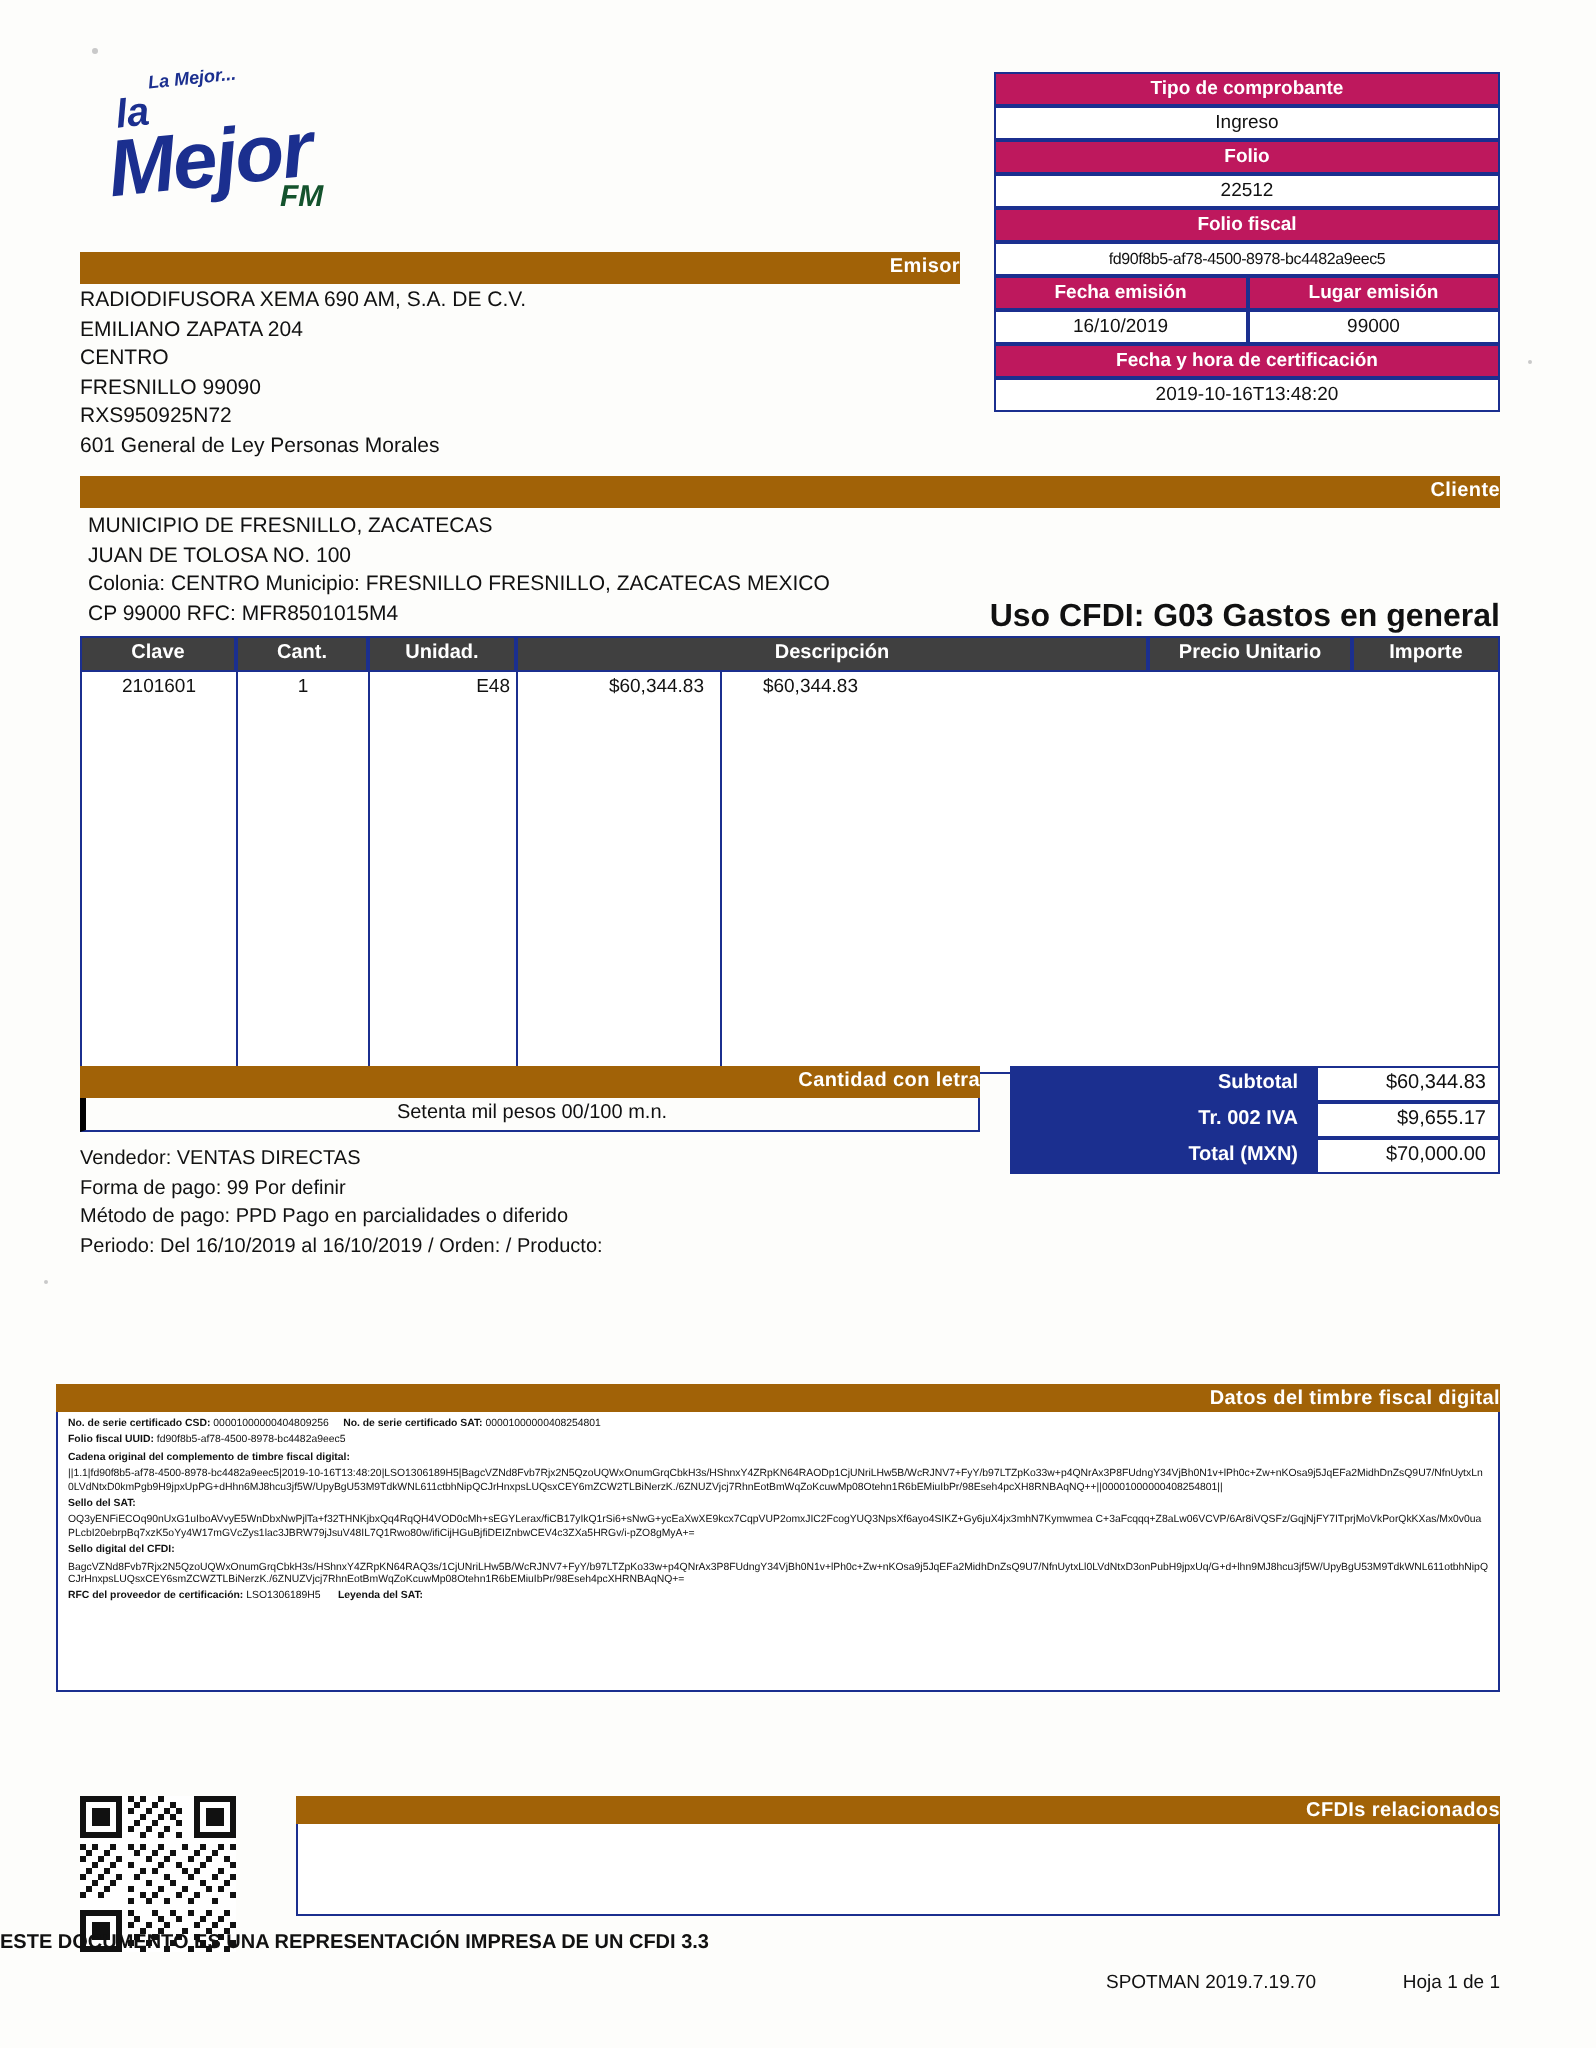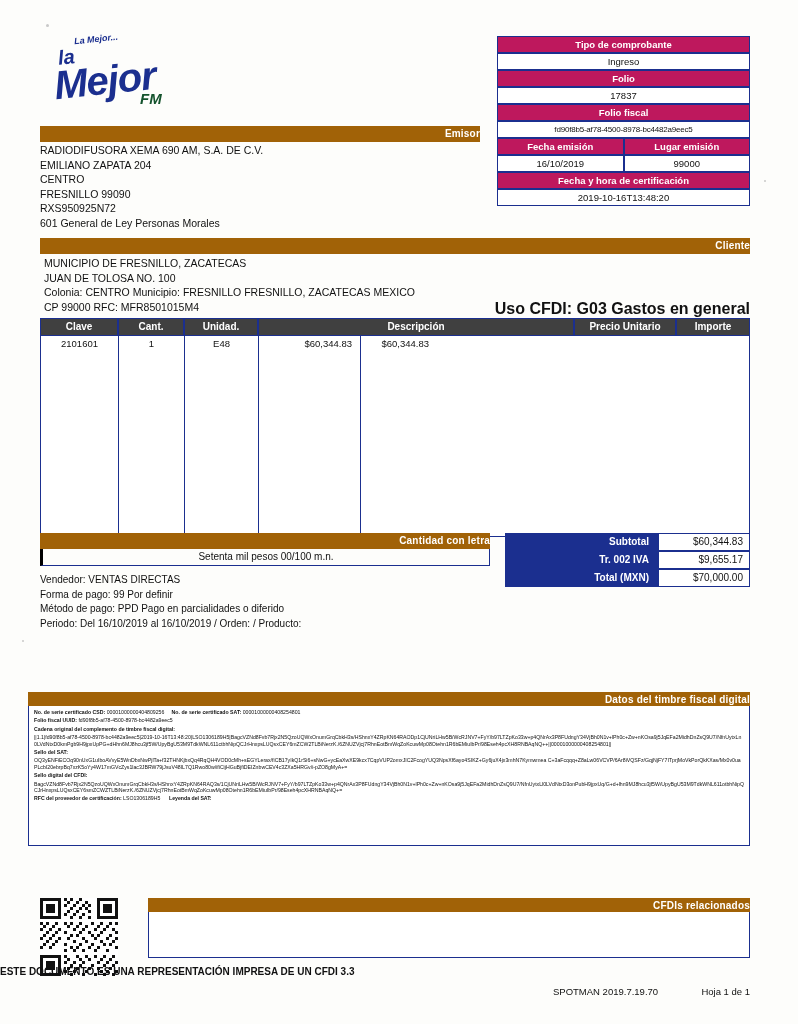--- a/index.html
+++ b/index.html
@@ -164,21 +164,21 @@
   }
   .concept-body > div {
     border-right: 1px solid #1b2f8f;
     box-sizing: border-box;
     padding: 2px 3px;
     line-height: 12.5px;
   }
   .concept-body > div:last-child { border-right: none; }
   .c-clave { width: 78px; text-align: center; }
   .c-cant { width: 66px; text-align: center; }
-  .c-unidad { width: 74px; text-align: center; }
+  .c-unidad { width: 74px; text-align: right; }
   .c-desc { width: 316px; text-align: left; }
   .c-precio { width: 102px; text-align: right; padding-right: 8px !important; }
   .c-importe { width: 74px; text-align: right; padding-right: 6px !important; }
   
   .cant-letra-bar {
     position: absolute;
     left: 40px; top: 533px;
     width: 450px; height: 15px;
     padding-top: 1px;
   }
@@ -321,21 +321,21 @@
     <div class="row">
       <div class="cell hcell">Tipo de comprobante</div>
     </div>
     <div class="row">
       <div class="cell val">Ingreso</div>
     </div>
     <div class="row">
       <div class="cell hcell">Folio</div>
     </div>
     <div class="row">
-      <div class="cell val">17837</div>
+      <div class="cell val">22512</div>
     </div>
     <div class="row">
       <div class="cell hcell">Folio fiscal</div>
     </div>
     <div class="row">
       <div class="cell val small">fd90f8b5-af78-4500-8978-bc4482a9eec5</div>
     </div>
     <div class="row">
       <div class="cell hcell">Fecha emisión</div>
       <div class="cell hcell">Lugar emisión</div>

